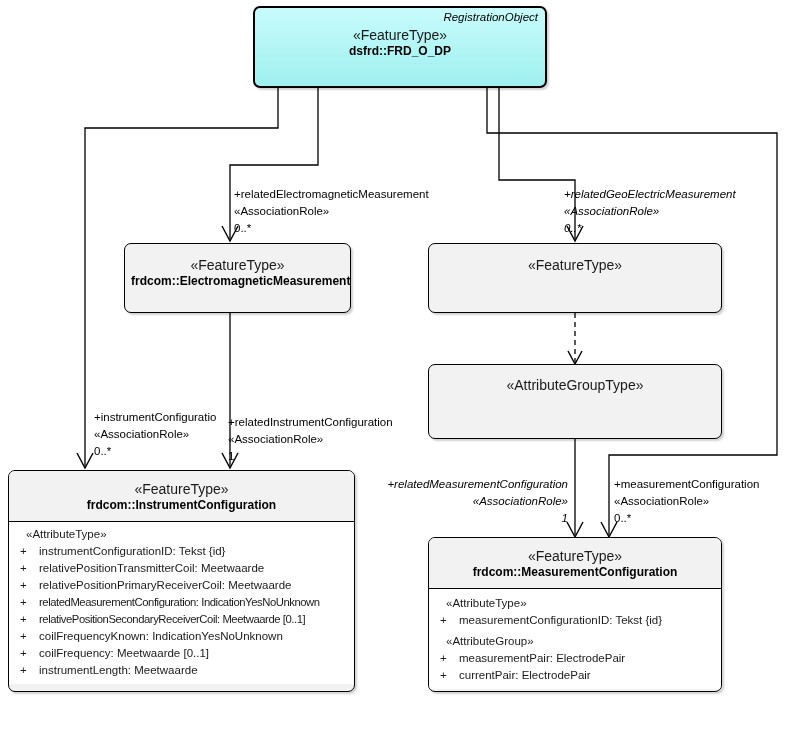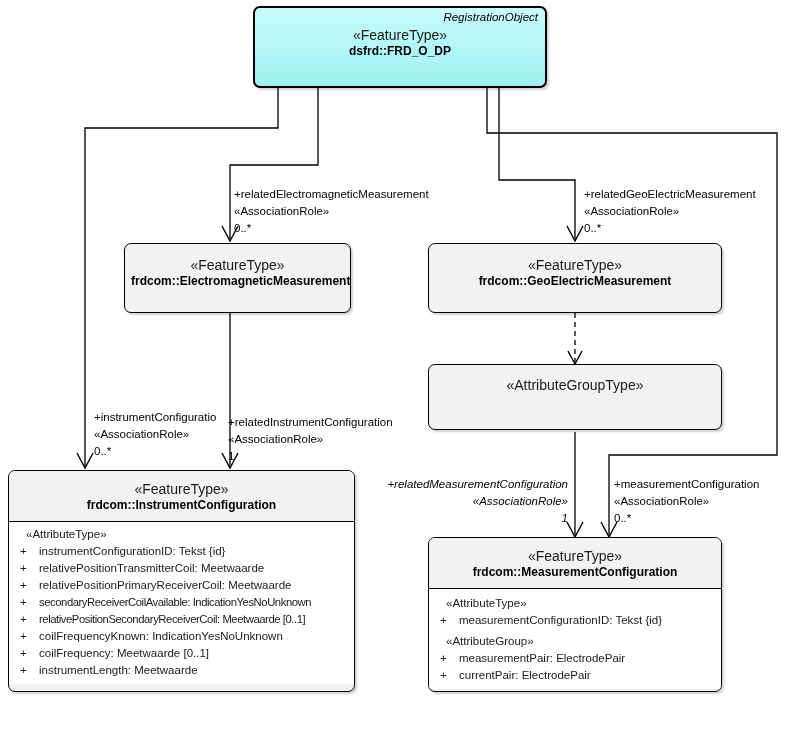--- a/index.html
+++ b/index.html
@@ -158,25 +158,24 @@
   <div class="uml-box" style="left:124px; top:243px; width:227px; height:70px;">
     <div class="header-cell" style="padding-top:14px;">
       <div class="stereotype">«FeatureType»</div>
       <div class="class-name">frdcom::ElectromagneticMeasurement</div>
     </div>
   </div>
 
   <div class="uml-box" style="left:428px; top:243px; width:294px; height:70px;">
     <div class="header-cell" style="padding-top:14px;">
       <div class="stereotype">«FeatureType»</div>
-      <div class="class-name">frdcom::GeoElectricMeasurement</div>
-    </div>
-  </div>
-
-  <div class="uml-box" style="left:428px; top:364px; width:294px; height:66px;">
+    </div>
+  </div>
+
+  <div class="uml-box" style="left:428px; top:364px; width:294px; height:75px;">
     <div class="header-cell" style="padding-top:13px;">
       <div class="stereotype">«AttributeGroupType»</div>
     </div>
   </div>
 
   <div class="uml-box has-body" style="left:8px; top:470px; width:347px; height:222px;">
     <div class="header-cell" style="padding-top:11px; padding-bottom:8px;">
       <div class="stereotype">«FeatureType»</div>
       <div class="class-name">frdcom::InstrumentConfiguration</div>
     </div>
@@ -189,21 +188,21 @@
       <div class="attr-row">
         <span class="attr-vis">+</span>
         <span class="attr-text">relativePositionTransmitterCoil: Meetwaarde</span>
       </div>
       <div class="attr-row">
         <span class="attr-vis">+</span>
         <span class="attr-text">relativePositionPrimaryReceiverCoil: Meetwaarde</span>
       </div>
       <div class="attr-row">
         <span class="attr-vis">+</span>
-        <span class="attr-text squeeze">secondaryReceiverCoilAvailable: IndicationYesNoUnknown</span>
+        <span class="attr-text squeeze">relatedMeasurementConfiguration: IndicationYesNoUnknown</span>
       </div>
       <div class="attr-row">
         <span class="attr-vis">+</span>
         <span class="attr-text squeeze">relativePositionSecondaryReceiverCoil: Meetwaarde [0..1]</span>
       </div>
       <div class="attr-row">
         <span class="attr-vis">+</span>
         <span class="attr-text">coilFrequencyKnown: IndicationYesNoUnknown</span>
       </div>
       <div class="attr-row">
@@ -239,21 +238,21 @@
       </div>
     </div>
   </div>
 
   <div class="edge-label" style="left:234px; top:186px;">
     <span class="role">+relatedElectromagneticMeasurement</span>
     <span class="stereo">«AssociationRole»</span>
     <span class="mult">0..*</span>
   </div>
 
-  <div class="edge-label" style="left:584px; top:186px;">
+  <div class="edge-label" style="left:564px; top:186px;font-style:italic;">
     <span class="role">+relatedGeoElectricMeasurement</span>
     <span class="stereo">«AssociationRole»</span>
     <span class="mult">0..*</span>
   </div>
 
   <div class="edge-label" style="left:94px; top:409px;">
     <span class="role">+instrumentConfiguratio</span>
     <span class="stereo">«AssociationRole»</span>
     <span class="mult">0..*</span>
   </div>

